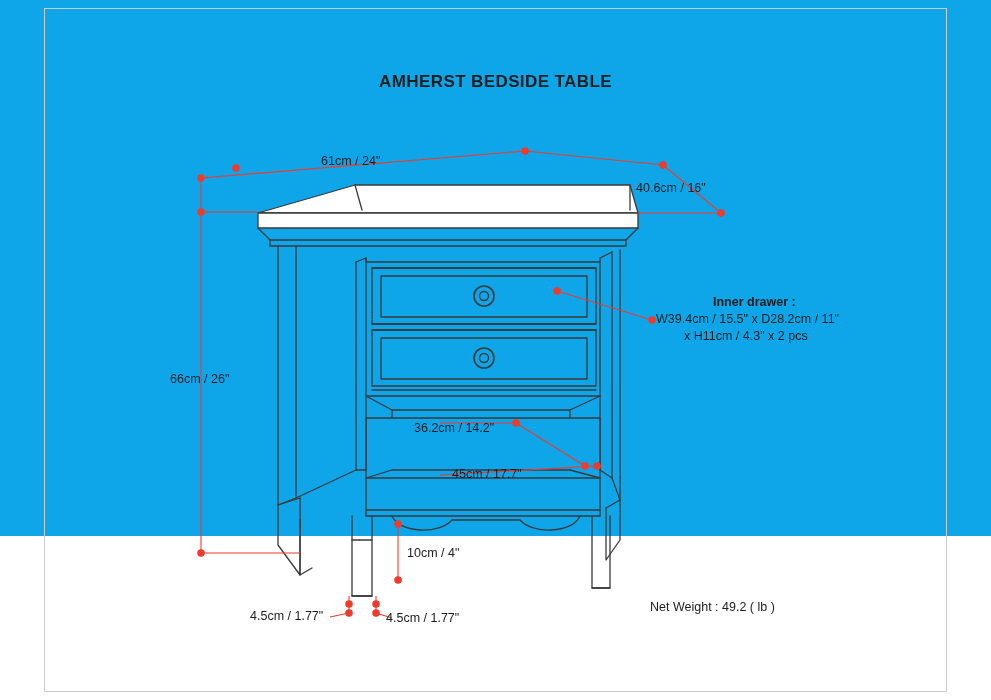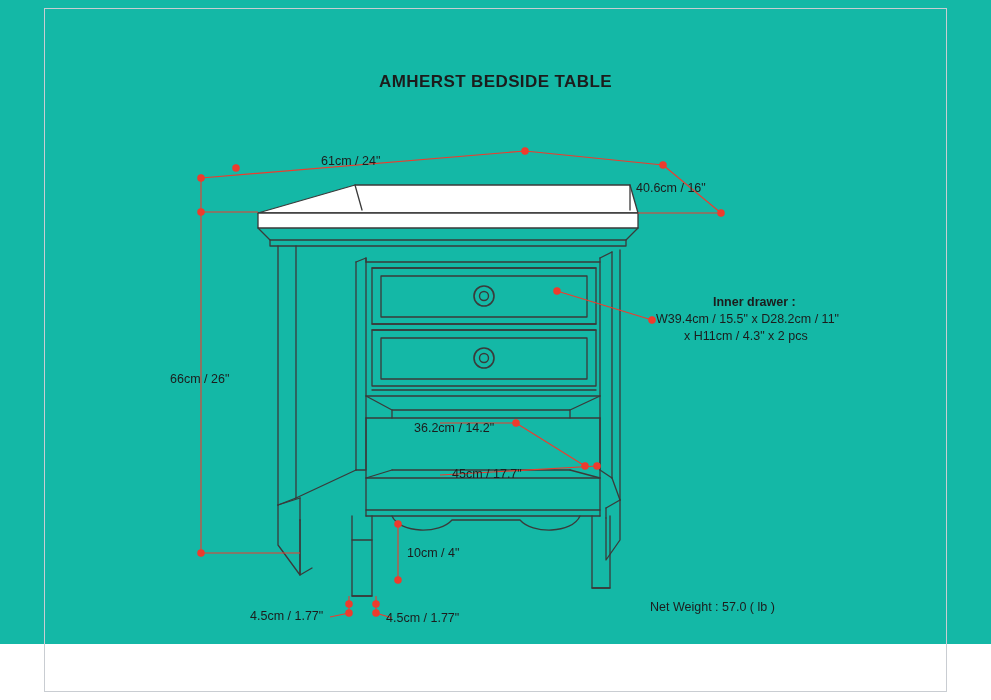--- a/index.html
+++ b/index.html
@@ -4,22 +4,22 @@
 <style>
   html,body{margin:0;padding:0;}
   body{
     width:991px;height:700px;
     background:#ffffff;
     font-family:"Liberation Sans", sans-serif;
     overflow:hidden;
   }
   #canvas{
     position:relative;
-    width:991px;height:644px;
-    background:#14b8a6;
+    width:991px;height:536px;
+    background:#0ea5e9;
   }
   .frame{
     position:absolute;
     left:44px;top:8px;
     width:903px;height:684px;
     border:1px solid #c9cdd2;
     box-sizing:border-box;
   }
   .title{
     position:absolute;
@@ -199,15 +199,15 @@
   <div class="lbl" style="left:656px;top:312px;">W39.4cm / 15.5" x D28.2cm / 11"</div>
   <div class="lbl" style="left:684px;top:329px;">x H11cm / 4.3" x 2 pcs</div>
 
   <div class="lbl" style="left:414px;top:421px;">36.2cm / 14.2"</div>
   <div class="lbl" style="left:452px;top:467px;">45cm / 17.7"</div>
   <div class="lbl" style="left:407px;top:546px;">10cm / 4"</div>
 
   <div class="lbl" style="left:250px;top:609px;">4.5cm / 1.77"</div>
   <div class="lbl" style="left:386px;top:611px;">4.5cm / 1.77"</div>
 
-  <div class="lbl" style="left:650px;top:600px;">Net Weight : 57.0 ( lb )</div>
+  <div class="lbl" style="left:650px;top:600px;">Net Weight : 49.2 ( lb )</div>
 
 </div>
 
 </body></html>

